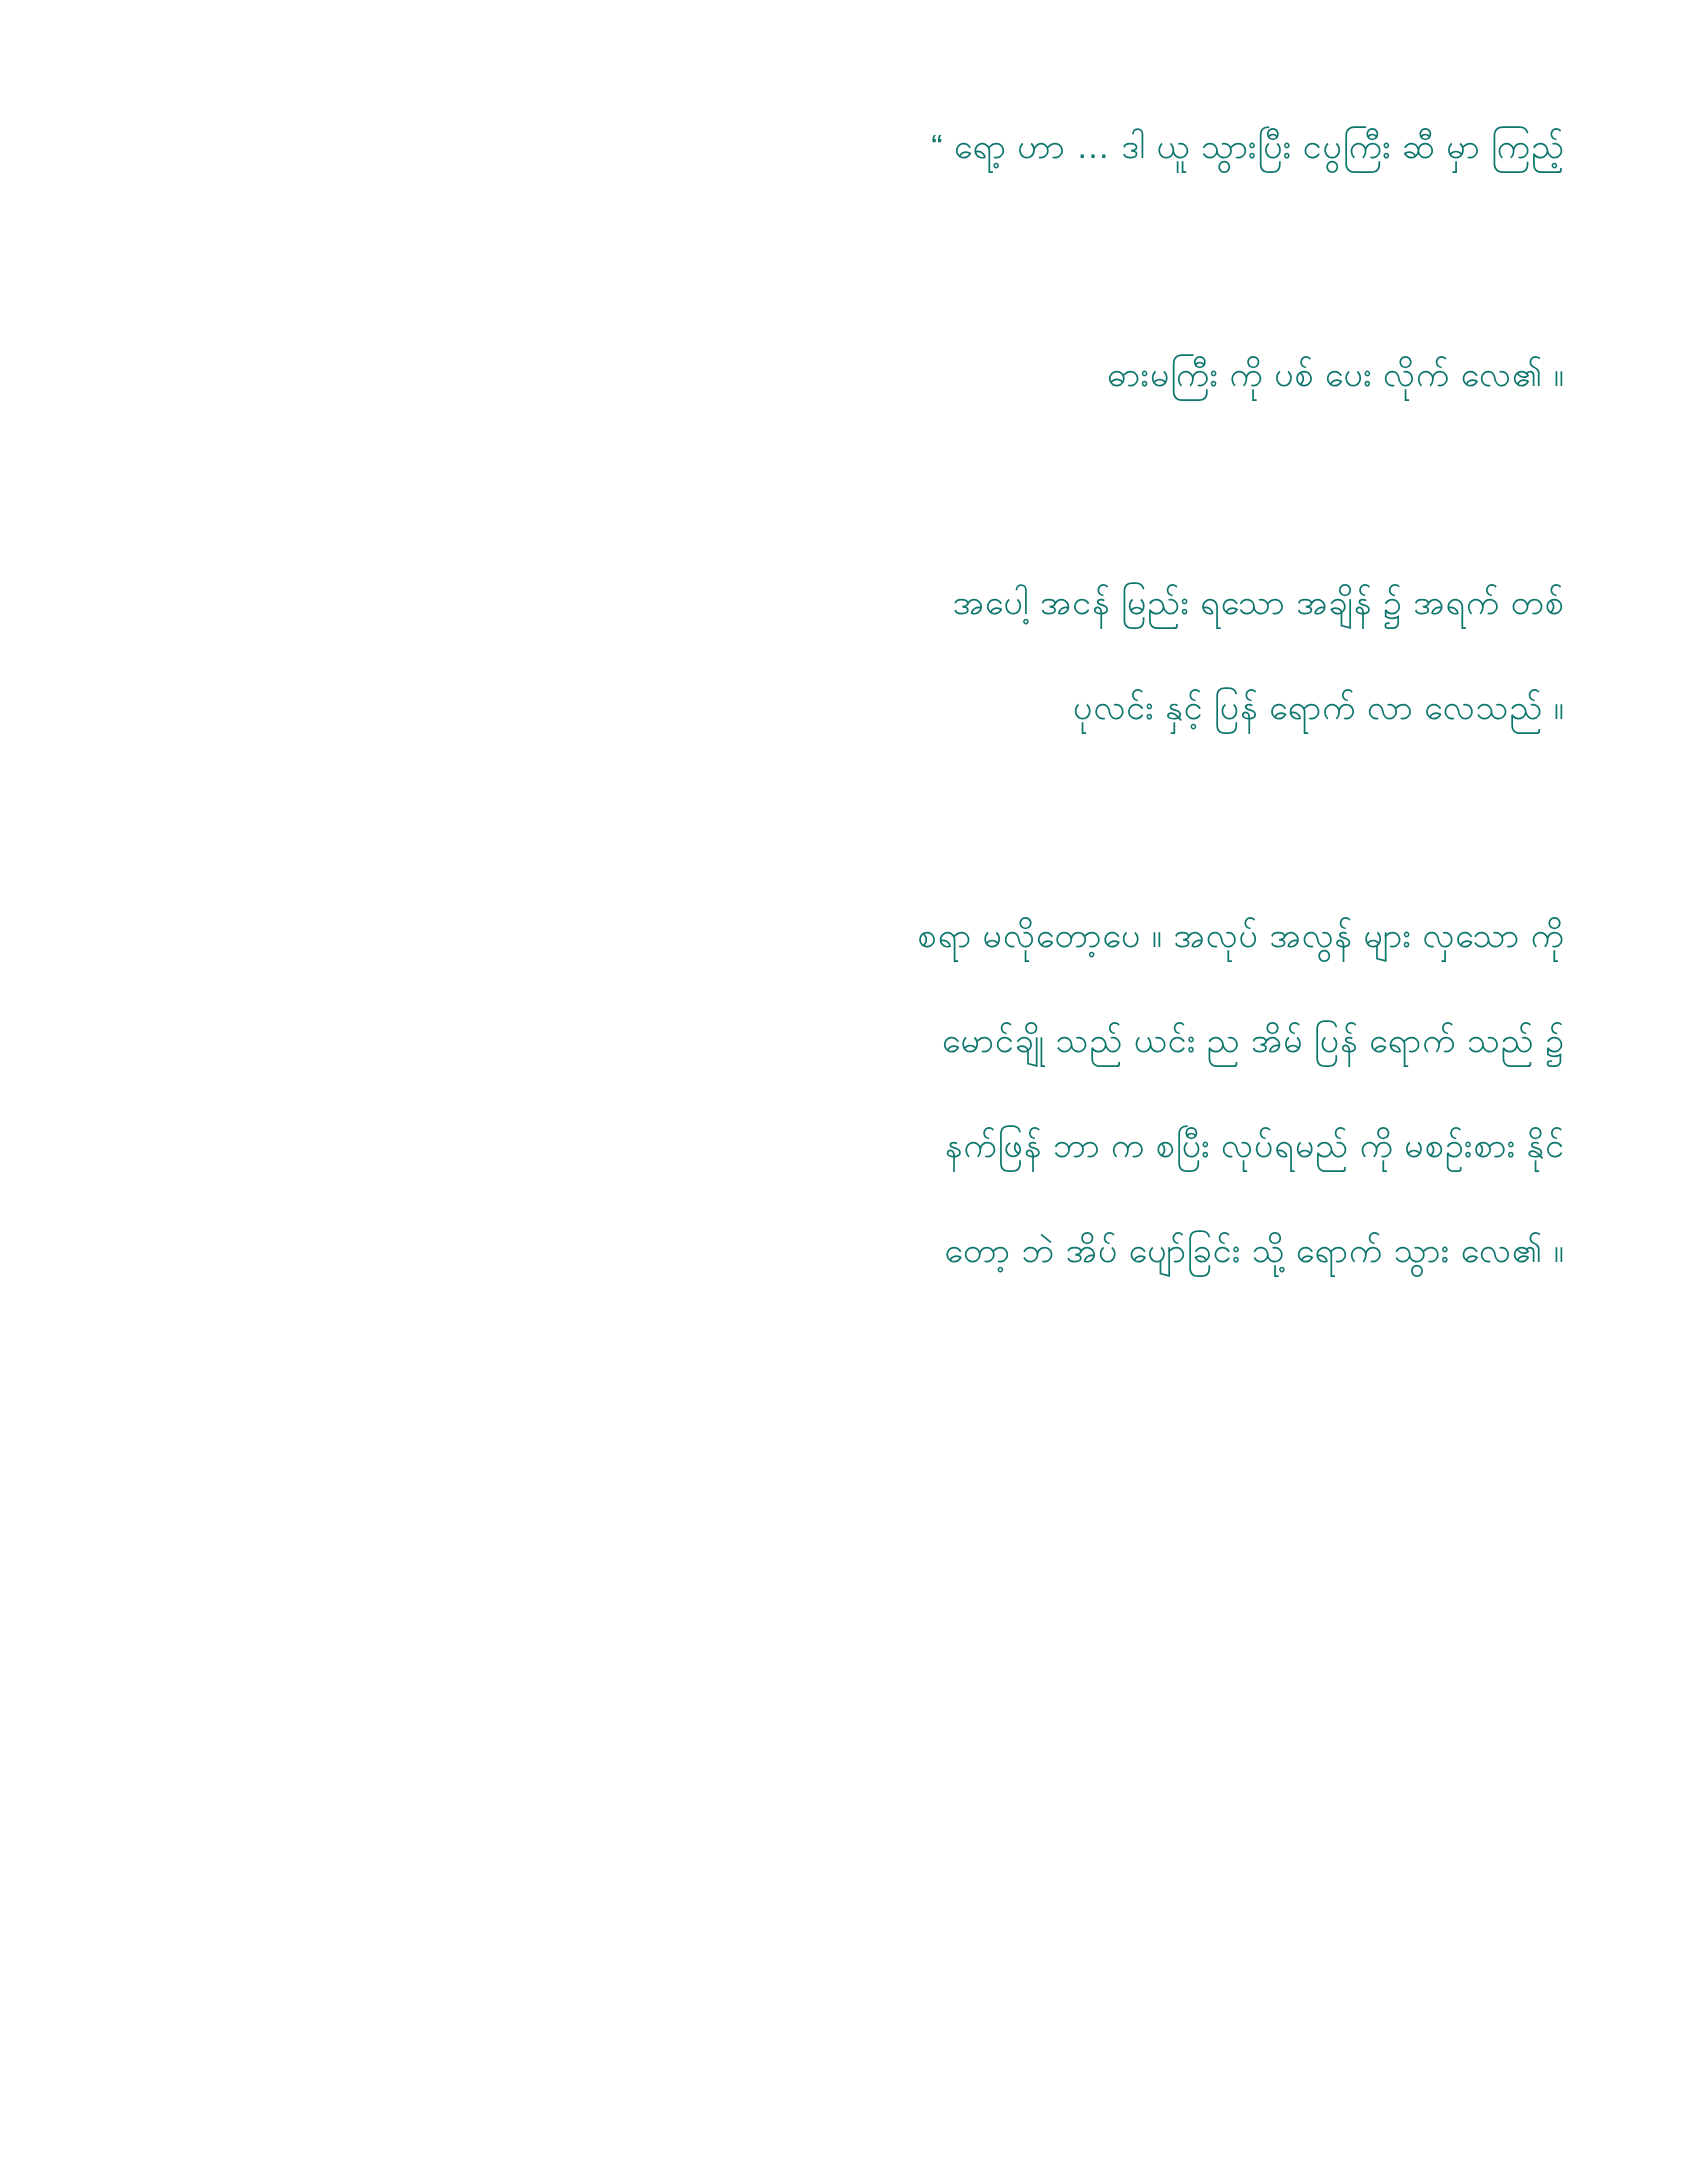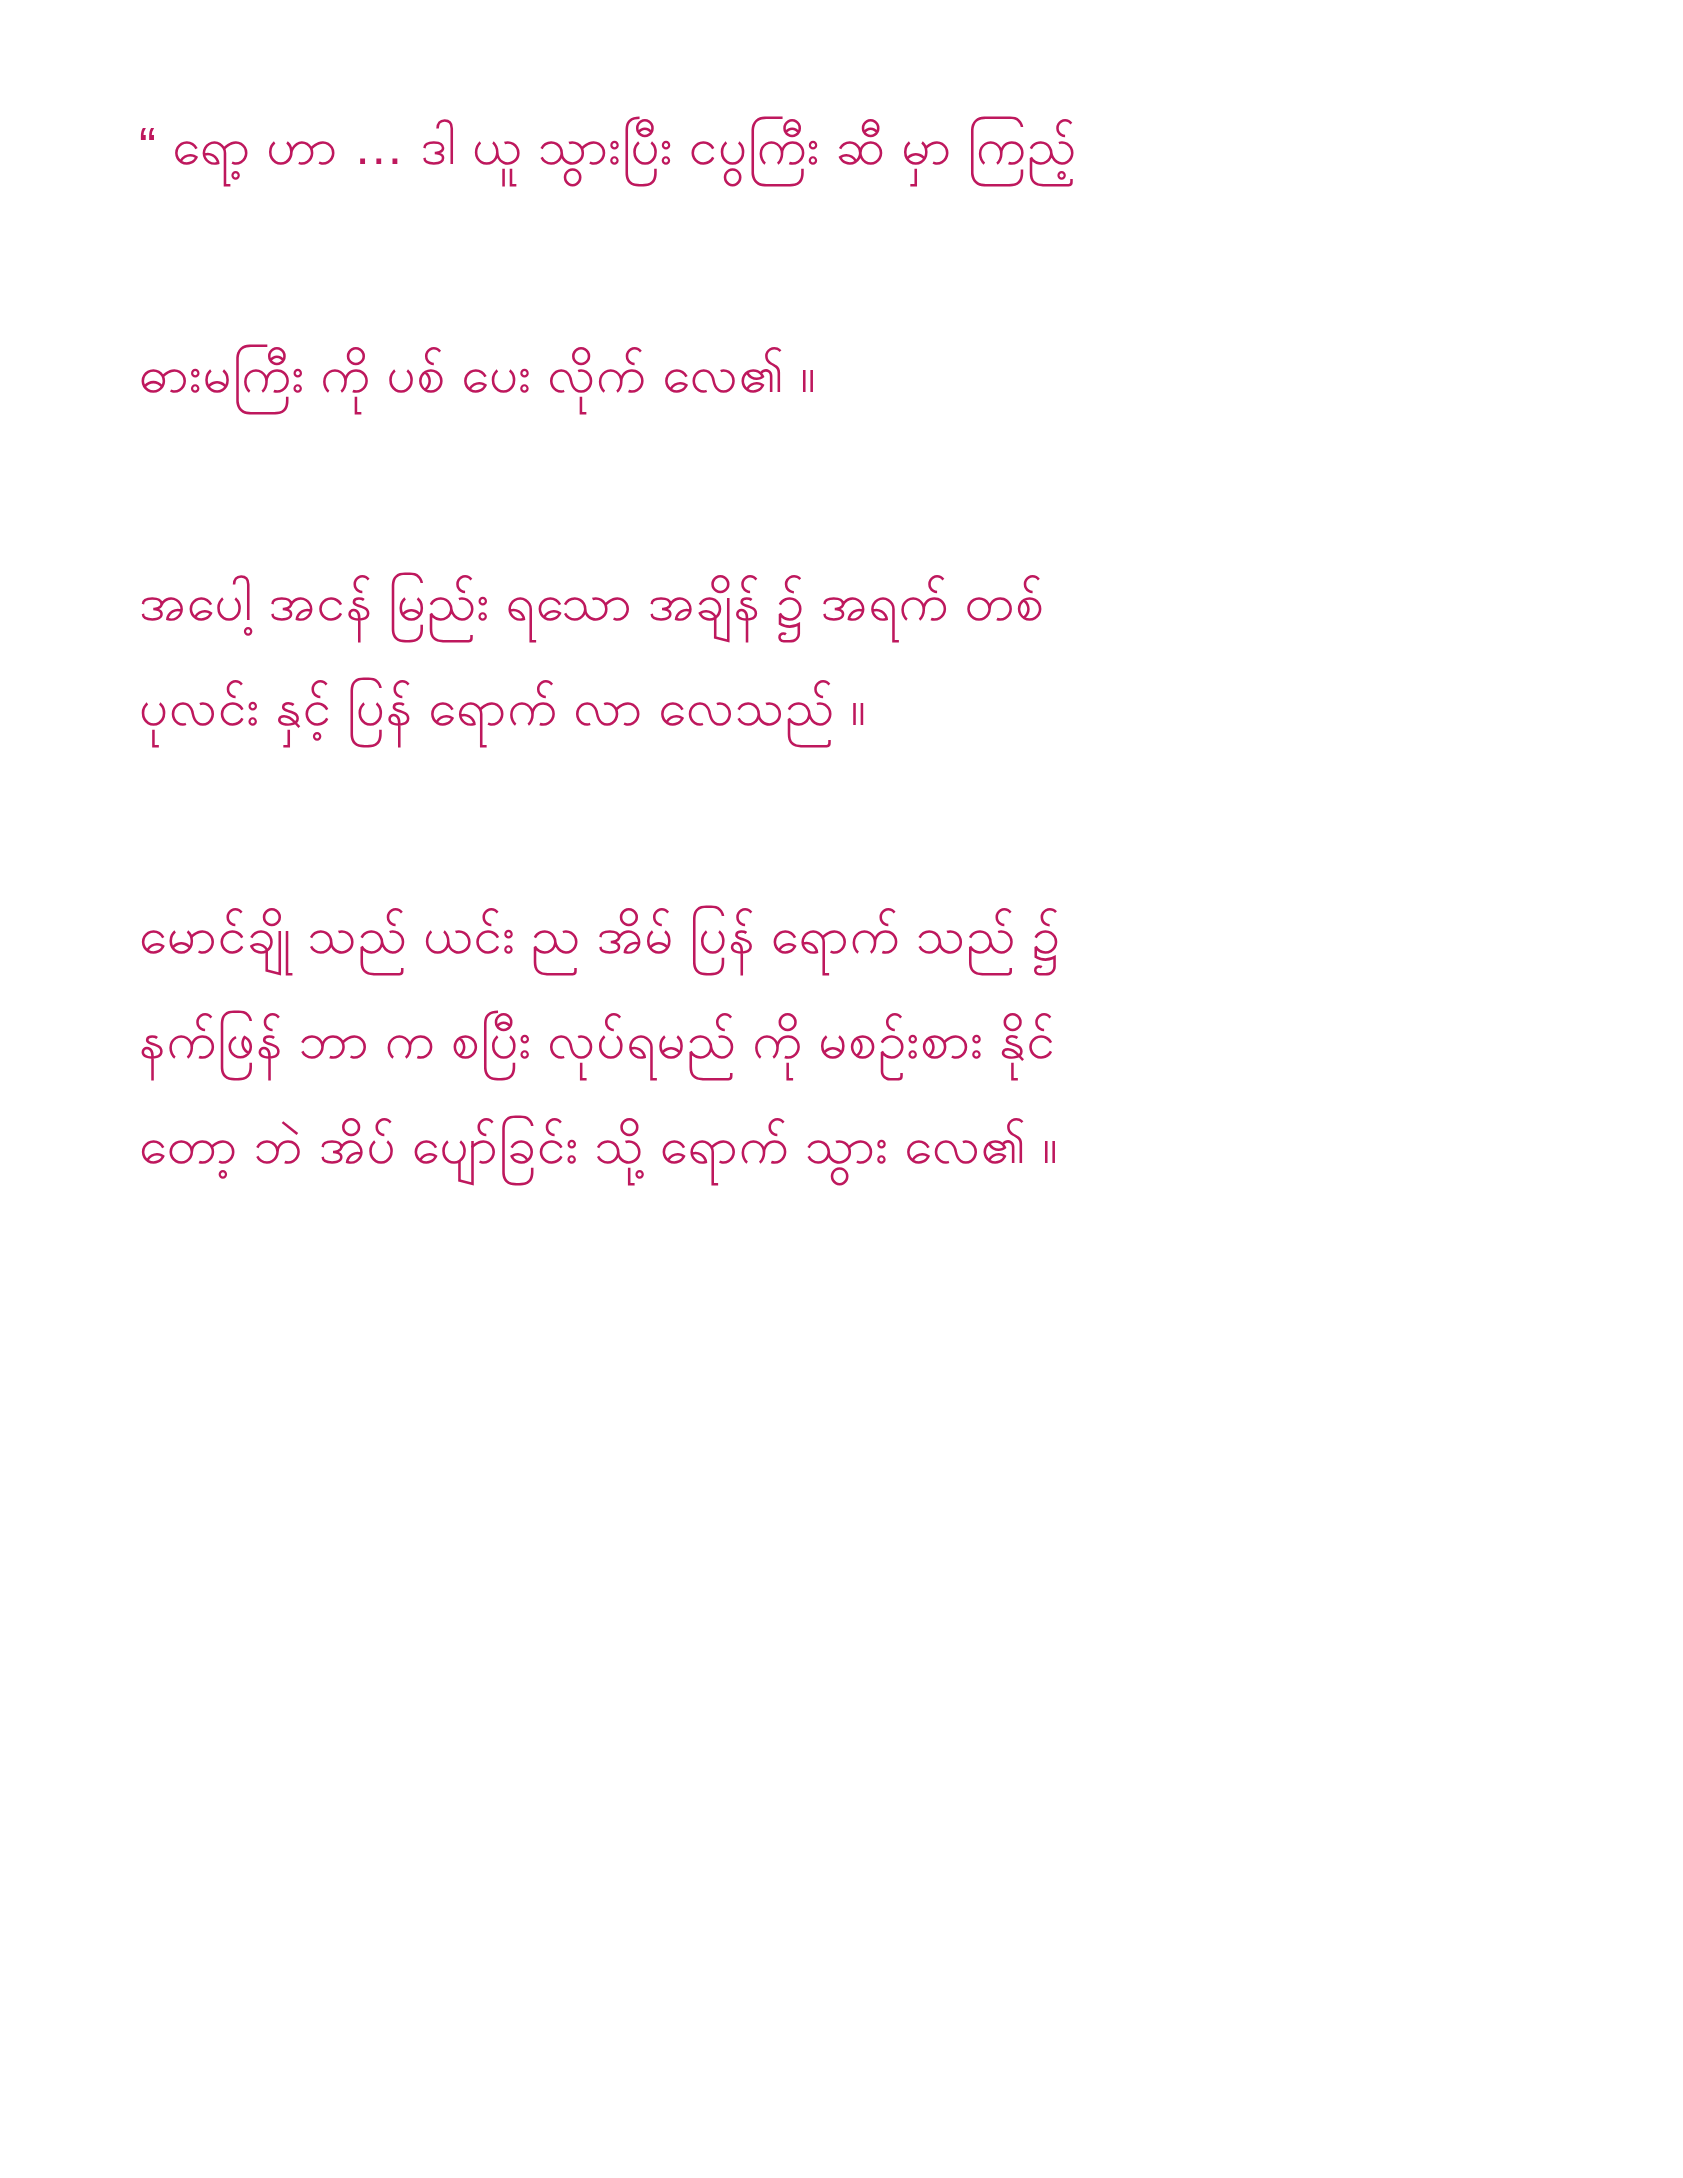--- a/index.html
+++ b/index.html
@@ -19,25 +19,26 @@
     position: absolute;
     left: 139px;
     top: 94px;
     width: 1426px;
     color: #000000;
   }
   .para {
     margin: 0 0 123px 0;
   }
   .line {
-    font-size: 51px;
+    font-size: 34px;
     line-height: 105px;
     white-space: nowrap;
-    color: #be185d;
+    color: #0f766e;
     letter-spacing: 1px;
+    text-align: right;
   }
 </style>
 </head>
 <body>
 
 <div class="page">
   <div class="content">
 
     <div class="para">
       <div class="line">“ ရော့ ဟာ … ဒါ ယူ သွားပြီး ငပွကြီး ဆီ မှာ ကြည့်</div>
@@ -46,20 +47,21 @@
     <div class="para">
       <div class="line">ဓားမကြီး ကို ပစ် ပေး လိုက် လေ၏ ။</div>
     </div>
 
     <div class="para">
       <div class="line">အပေါ့ အငန် မြည်း ရသော အချိန် ၌ အရက် တစ်</div>
       <div class="line">ပုလင်း နှင့် ပြန် ရောက် လာ လေသည် ။</div>
     </div>
 
     <div class="para">
+      <div class="line">စရာ မလိုတော့ပေ ။ အလုပ် အလွန် များ လှသော ကို</div>
       <div class="line">မောင်ချို သည် ယင်း ည အိမ် ပြန် ရောက် သည် ၌</div>
       <div class="line">နက်ဖြန် ဘာ က စပြီး လုပ်ရမည် ကို မစဉ်းစား နိုင်</div>
       <div class="line">တော့ ဘဲ အိပ် ပျော်ခြင်း သို့ ရောက် သွား လေ၏ ။</div>
     </div>
 
   </div>
 </div>
 
 
 </body></html>

